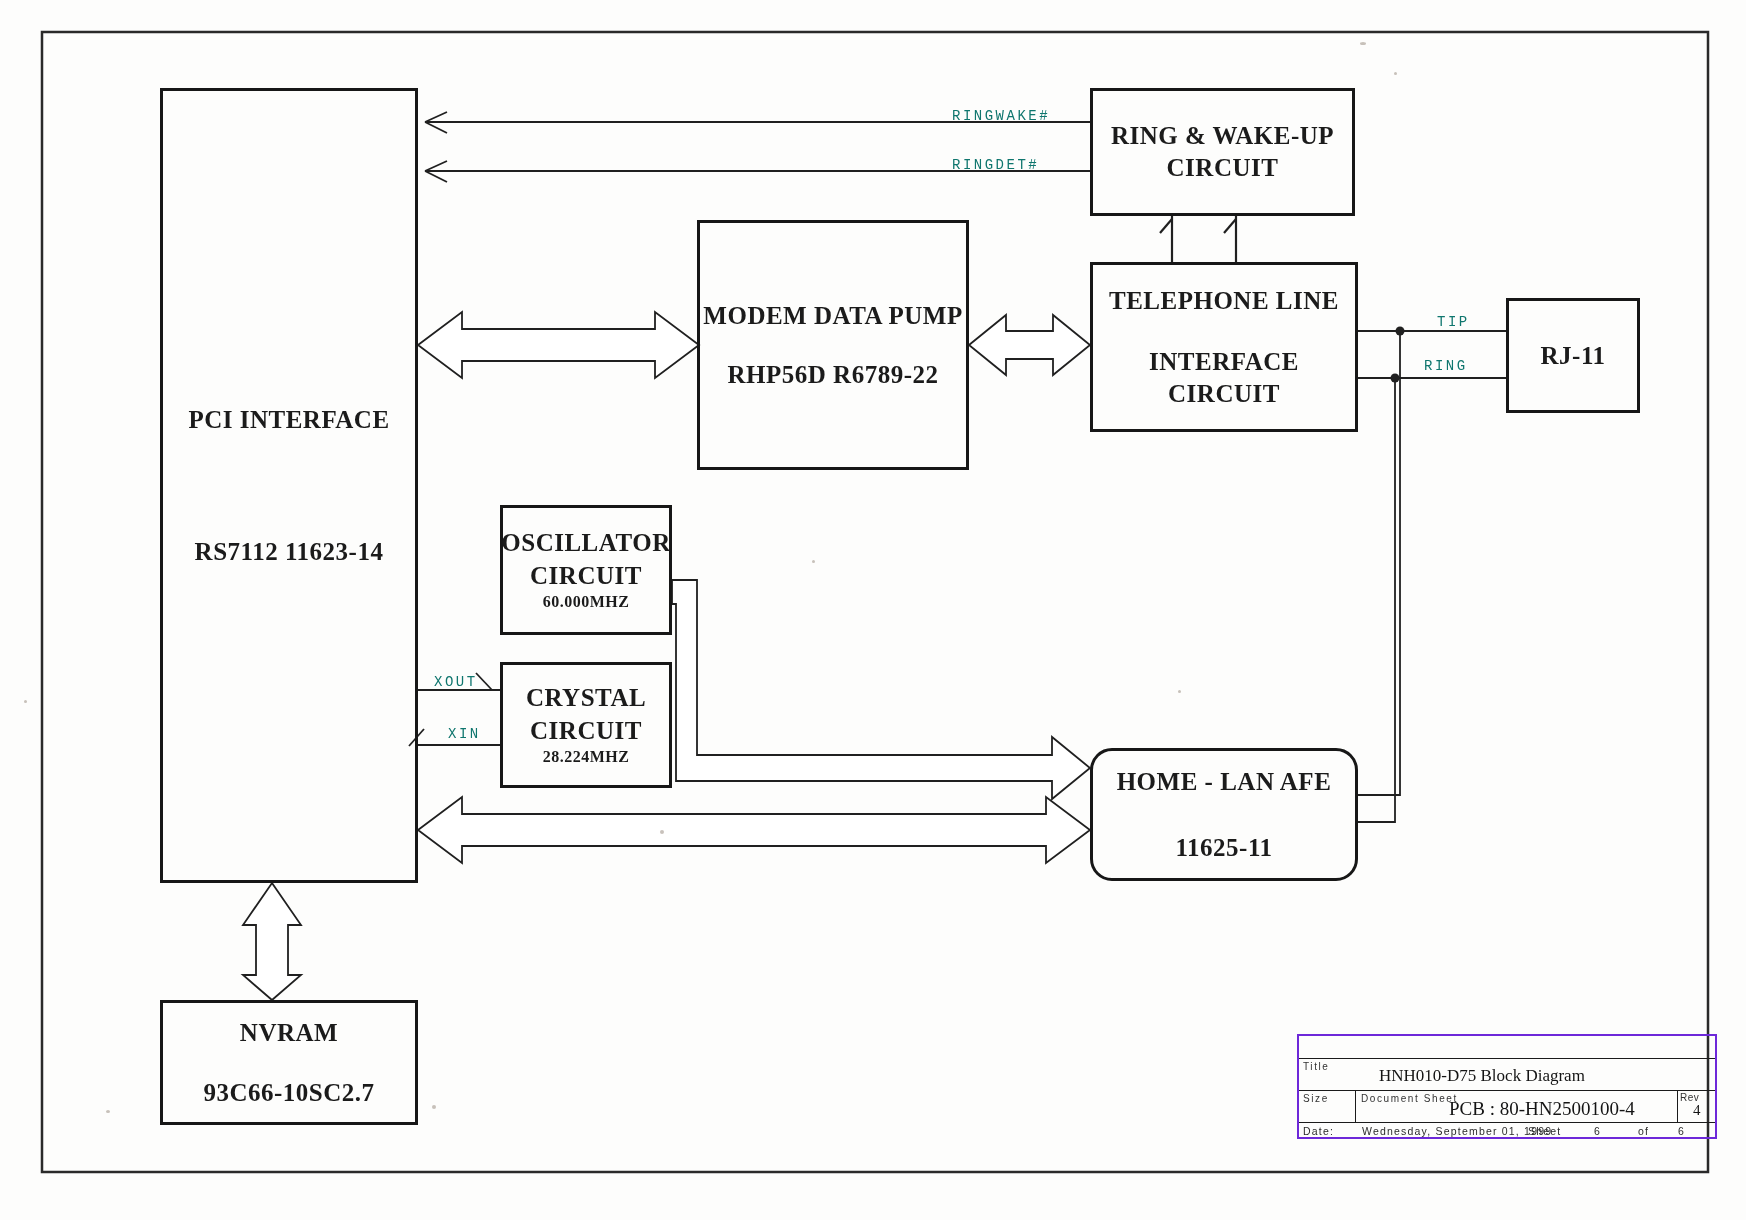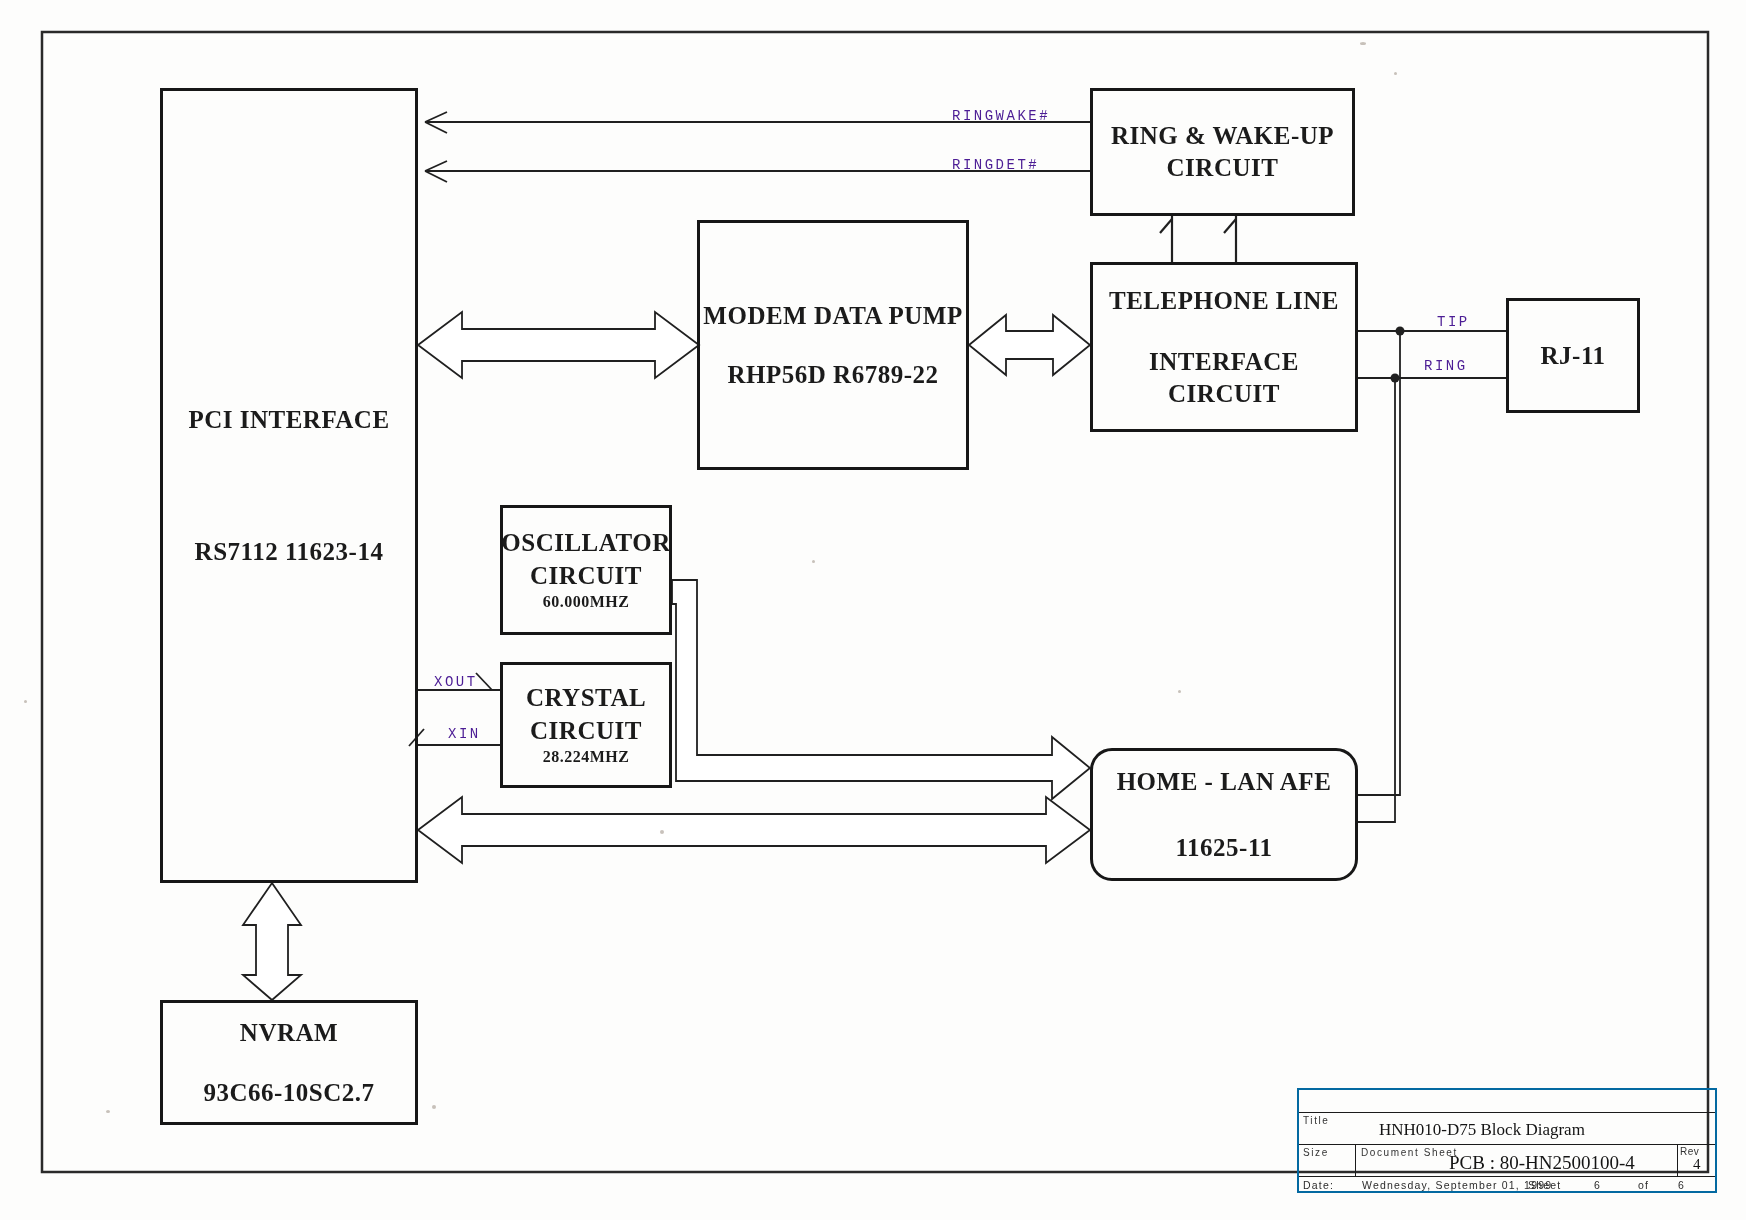--- a/index.html
+++ b/index.html
@@ -62,38 +62,38 @@
   #lan    { left:1090px; top:748px; width:268px;  height:133px;border-radius:22px; }
   #lan .l1{ margin-bottom: 34px; }
   #nvram  { left:160px;  top:1000px;width:258px;  height:125px; }
   #nvram .l1{ margin-bottom: 28px; }
 
   .sig {
     position: absolute;
     font-family: "Liberation Mono", monospace;
     font-size: 14px;
     letter-spacing: 2.5px;
-    color: #4c1d95;
+    color: #0f766e;
     white-space: nowrap;
   }
   #sig-ringwake { left: 952px; top: 108px; }
   #sig-ringdet  { left: 952px; top: 157px; text-align: center; }
   #sig-tip      { left: 1437px; top: 314px; }
   #sig-ring     { left: 1424px; top: 358px; }
   #sig-xout     { left: 434px;  top: 674px; }
   #sig-xin      { left: 448px;  top: 726px; }
 
   
   #titleblock {
     position: absolute;
     left: 1297px;
-    top: 1088px;
+    top: 1034px;
     width: 420px;
     height: 105px;
-    border: 2px solid #0369a1;
+    border: 2px solid #6d28d9;
     box-sizing: border-box;
     background: transparent;
     font-family: "Liberation Sans", sans-serif;
   }
   .tb-sep { position:absolute; left:0; width:100%; height:0; border-top:1.5px solid #1b1b1b; }
   .tb-vert{ position:absolute; top:0; width:0; border-left:1.5px solid #1b1b1b; }
   .tb-lab {
     position: absolute;
     font-size: 10px;
     letter-spacing: 1.6px;

